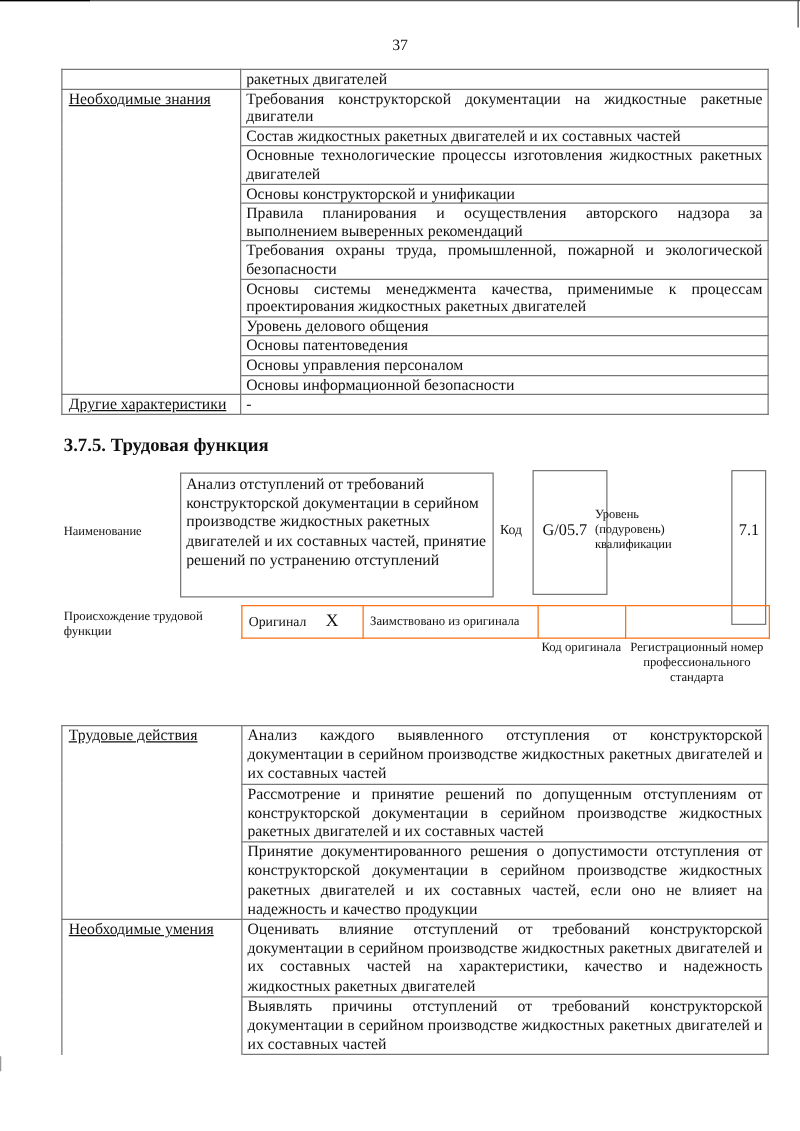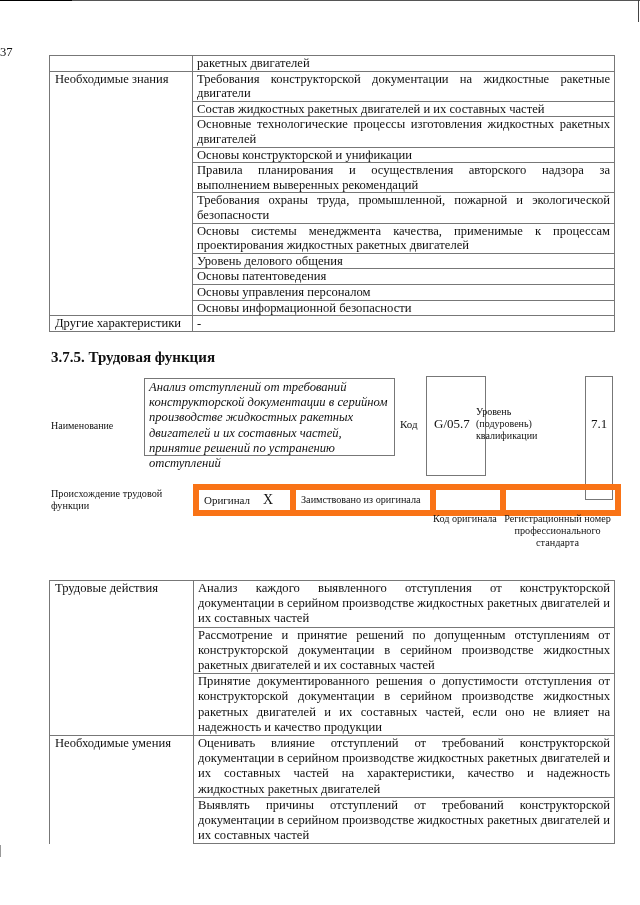--- a/index.html
+++ b/index.html
@@ -3,40 +3,40 @@
 <meta charset="utf-8">
 <style>
   * { box-sizing: border-box; margin: 0; padding: 0; }
   html, body { width: 640px; height: 905px; background: #ffffff; overflow: hidden; }
   body { position: relative; font-family: "Liberation Serif", serif; color: #111; font-size: 12.6px; line-height: 14.6px; }
   .scan-top { position: absolute; left: 0; top: 0; width: 640px; height: 1px; background: #555; }
   .scan-top-dark { position: absolute; left: 0; top: 0; width: 72px; height: 1px; background: #000; }
   .scan-right { position: absolute; right: 1px; top: 0; width: 1px; height: 22px; background: #444; }
   .scan-left-mark { position: absolute; left: 0; width: 1px; background: #999; }
 
-  .page-number { position: absolute; top: 45px; left: 0; width: 640px; text-align: left; font-size: 12.6px; }
+  .page-number { position: absolute; top: 29px; left: 0; width: 640px; text-align: center; font-size: 12.6px; }
 
   table.grid { position: absolute; border-collapse: collapse; table-layout: fixed; padding-left: 36px; }
   table.grid td { border: 1px solid #777; padding: 0 4px 0 4px; vertical-align: top; text-align: justify; text-align-last: left; }
-  table.grid td.lbl { text-align: left; padding-left: 5px; }
+  table.grid td.lbl { text-align: left; padding-left: 5px; text-decoration: underline; }
 
   #knowledge-table { left: 49px; top: 55px; width: 565px; }
   #knowledge-table col.c1 { width: 143px; }
   #knowledge-table col.c2 { width: 422px; }
 
   .section-title { position: absolute; left: 51px; top: 350px; font-weight: bold; font-size: 15px; }
 
   .field-label-small { position: absolute; font-size: 10px; line-height: 12px; }
   .box { position: absolute; border: 1px solid #777; }
-  .name-box { left: 144px; top: 378px; width: 251px; height: 78px; padding: 1px 4px; font-size: 12.6px; line-height: 15.2px; font-style: italic; }
+  .name-box { left: 144px; top: 378px; width: 251px; height: 100px; padding: 1px 4px; font-size: 12.6px; line-height: 15.2px; }
   .code-box { left: 426px; top: 376px; width: 60px; height: 100px; padding: 40px 0 0 7px; font-size: 13px; }
   .level-box { left: 585px; top: 376px; width: 28px; height: 124px; padding: 40px 0 0 5px; font-size: 13px; }
 
   #origin-table { left: 193px; top: 484px; width: 422px; }
-  #origin-table td { border: 6px solid #f97316; height: 26px; vertical-align: middle; font-size: 10.2px; line-height: 12px; padding: 0 5px; }
+  #origin-table td { border: 1px solid #f97316; height: 26px; vertical-align: middle; font-size: 10.2px; line-height: 12px; padding: 0 5px; }
   #origin-table td.orig { font-size: 11px; }
   #origin-table td.x-mark { font-size: 14px; text-align: center; }
   .origin-caption { position: absolute; text-align: center; font-size: 10.2px; line-height: 12.2px; }
 
   #actions-table { left: 49px; top: 580px; width: 565px; }
   #actions-table col.c1 { width: 144px; }
   #actions-table col.c2 { width: 421px; }
   #actions-table td.lbl-last { border-bottom: none; }
   #actions-table td { line-height: 15.2px; }
 </style>

